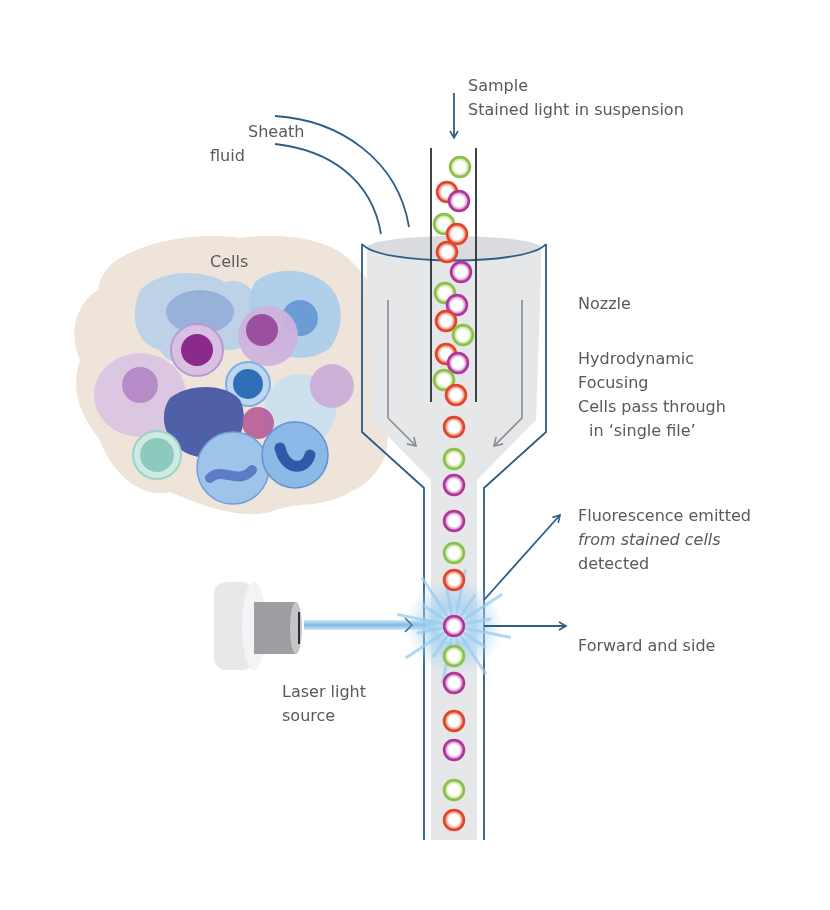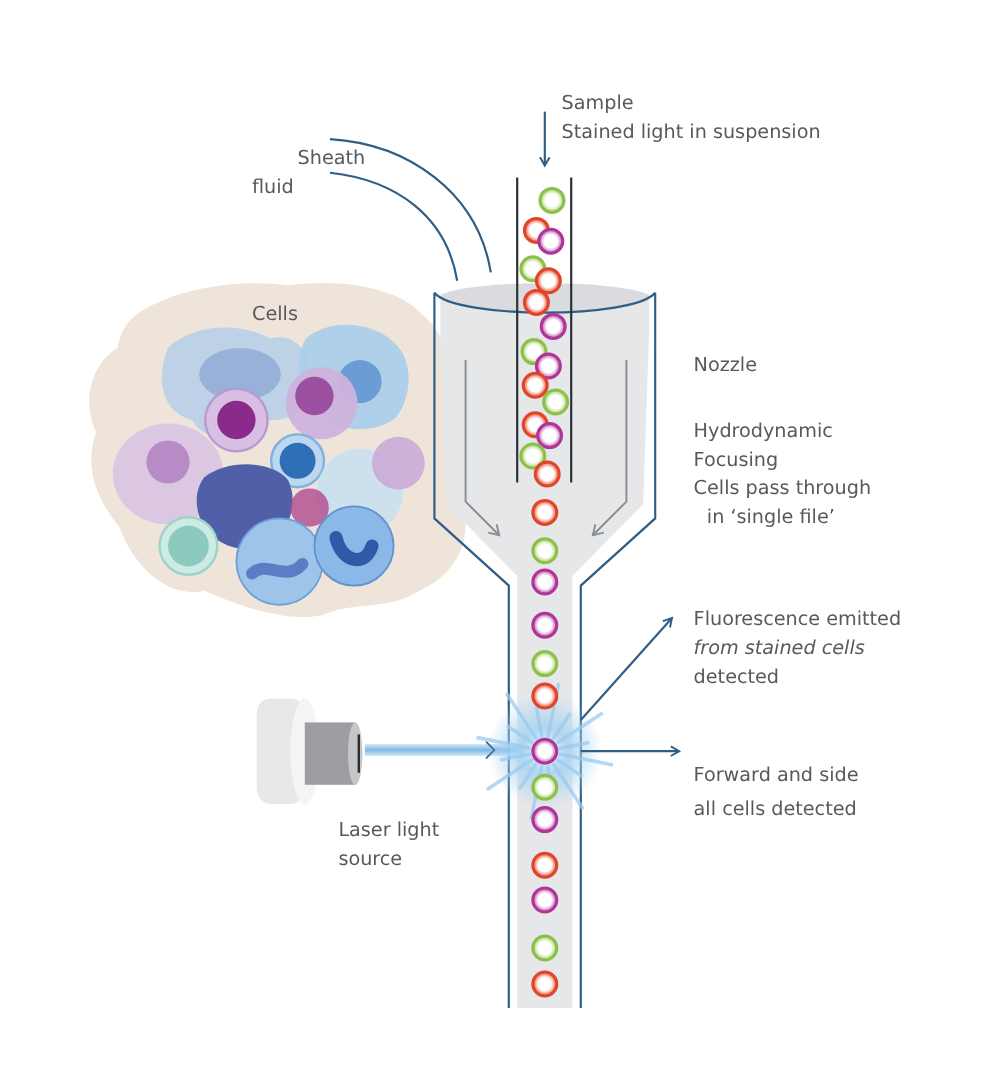--- a/index.html
+++ b/index.html
@@ -180,17 +180,16 @@
 <div class="lbl" style="left:578px;top:347px;text-align:right;">Hydrodynamic</div>
 <div class="lbl" style="left:578px;top:371px;">Focusing</div>
 <div class="lbl" style="left:578px;top:395px;">Cells pass through</div>
 <div class="lbl" style="left:578px;top:419px;margin-left:11px;">in ‘single file’</div>
 
 <div class="lbl" style="left:578px;top:504px;">Fluorescence emitted</div>
 <div class="lbl" style="left:578px;top:528px;font-style:italic;">from stained cells</div>
 <div class="lbl" style="left:578px;top:552px;">detected</div>
 
 <div class="lbl" style="left:578px;top:614px;margin-top:20px;">Forward and side</div>
-<div class="lbl" style="left:578px;top:662px;">all cells detected</div>
 
 <div class="lbl" style="left:282px;top:680px;">Laser light</div>
 <div class="lbl" style="left:282px;top:704px;">source</div>
 </div>
 
 </body></html>

